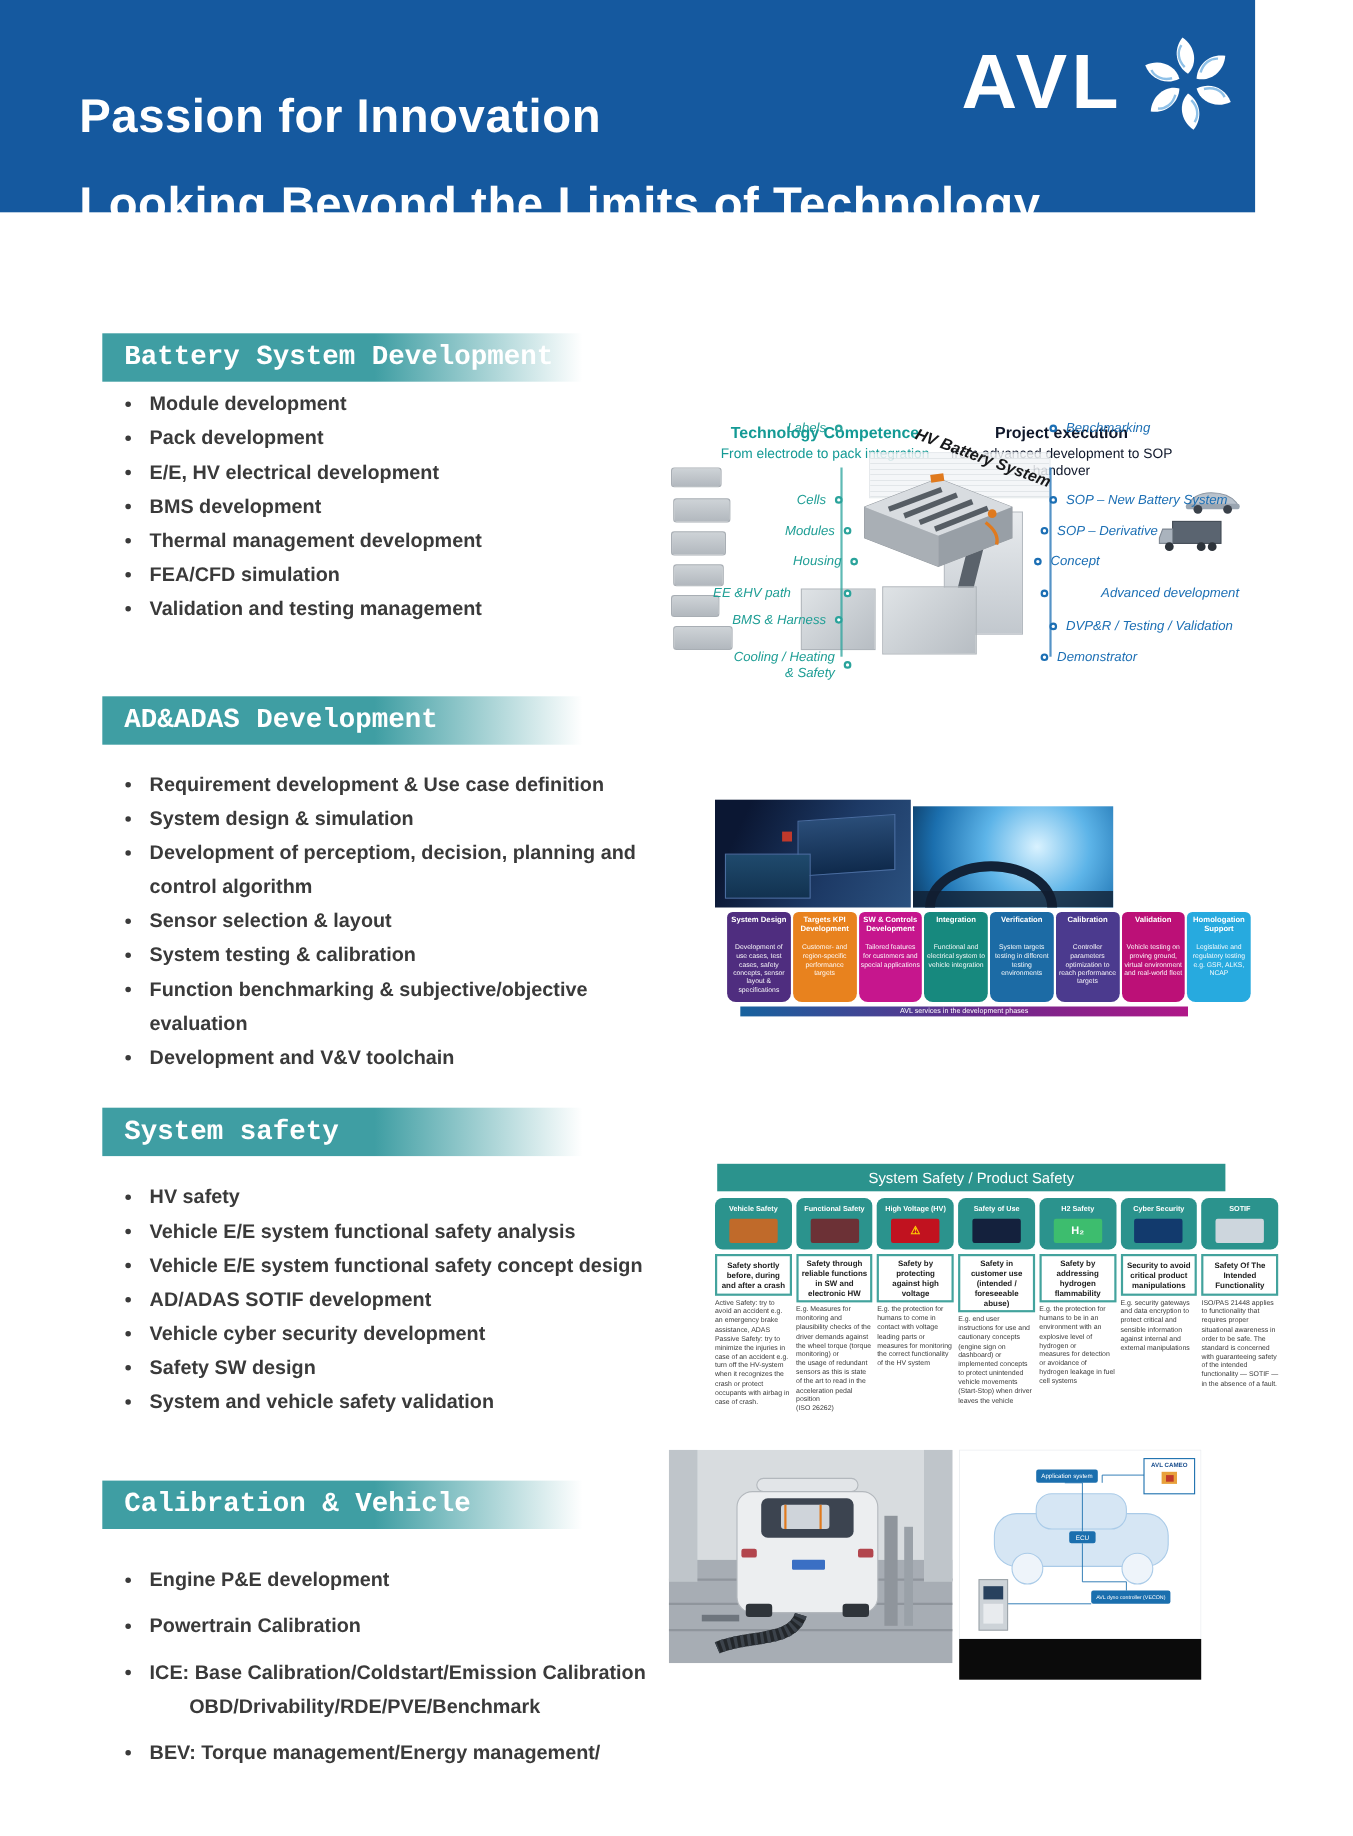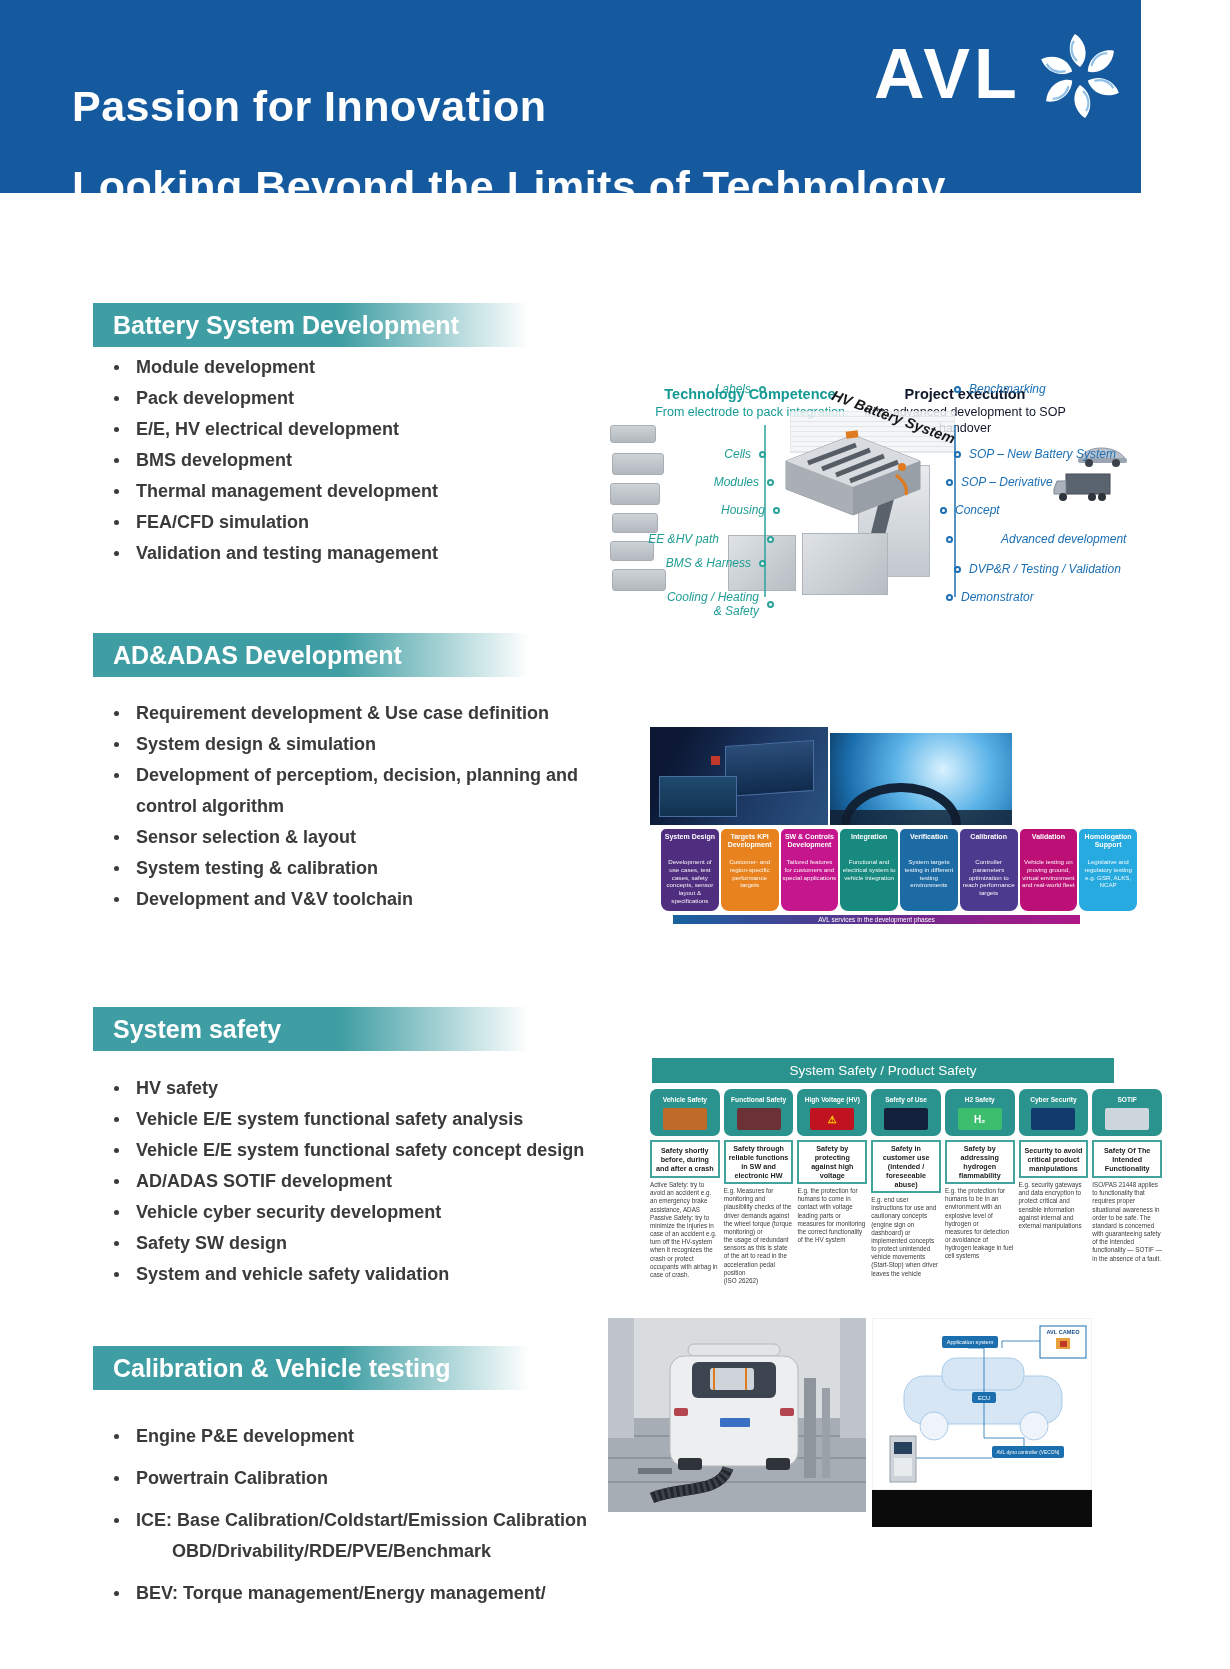--- a/index.html
+++ b/index.html
@@ -9,21 +9,21 @@
   
   .hdr{position:absolute;left:0;top:0;width:1141px;height:193px;background:#15599f;}
   .hdr-t1{position:absolute;left:72px;top:82px;font-size:43px;font-weight:bold;color:#fff;letter-spacing:.5px;}
   .hdr-t2{position:absolute;left:72px;top:162px;font-size:43px;font-weight:bold;color:#fff;letter-spacing:.5px;}
   .brand{position:absolute;left:874px;top:34px;font-size:70px;font-weight:bold;color:#fff;letter-spacing:4px;}
   .swirl{position:absolute;left:1032px;top:24px;}
 
   
   .secbar{position:absolute;left:93px;width:450px;height:44px;box-sizing:border-box;
           padding-left:20px;color:#fff;font-size:25px;font-weight:bold;line-height:44px;
-          background:linear-gradient(90deg,#3f9ea3 0%,#3f9ea3 55%,rgba(63,158,163,0) 97%);}
+          background:linear-gradient(90deg,#3f9ea3 0%,#3f9ea3 55%,rgba(63,158,163,0) 97%);font-family:Liberation Mono, monospace;}
   #bar-battery{top:303px;} #bar-adas{top:633px;} #bar-safety{top:1007px;} #bar-cal{top:1346px;}
 
   
   .bullets{position:absolute;left:106px;}
   #bullets-battery{top:352px;width:500px;}
   #bullets-adas{top:698px;width:500px;}
   #bullets-safety{top:1073px;width:560px;}
   #bullets-cal{top:1421px;width:560px;}
   .bl{position:relative;padding-left:30px;font-size:18px;font-weight:bold;color:#3a3a3a;line-height:31px;}
   .bl::before{content:"";position:absolute;left:8px;top:13px;width:5px;height:5px;border-radius:50%;background:#3a3a3a;}
@@ -164,20 +164,21 @@
       <div class="bl">Validation and testing management</div>
     </div>
 
   <div class="bullets" id="bullets-adas">
 
   <div class="bl">Requirement development &amp; Use case definition</div>
       <div class="bl">System design &amp; simulation</div>
       <div class="bl">Development of perceptiom, decision, planning and control algorithm</div>
       <div class="bl">Sensor selection &amp; layout</div>
       <div class="bl">System testing &amp; calibration</div>
+      <div class="bl">Function benchmarking &amp; subjective/objective evaluation</div>
       <div class="bl">Development and V&amp;V toolchain</div>
     </div>
 
   <div class="bullets" id="bullets-safety">
 
   <div class="bl">HV safety</div>
       <div class="bl">Vehicle E/E system functional safety analysis</div>
       <div class="bl">Vehicle E/E system functional safety concept design</div>
       <div class="bl">AD/ADAS SOTIF development</div>
       <div class="bl">Vehicle cyber security development</div>

